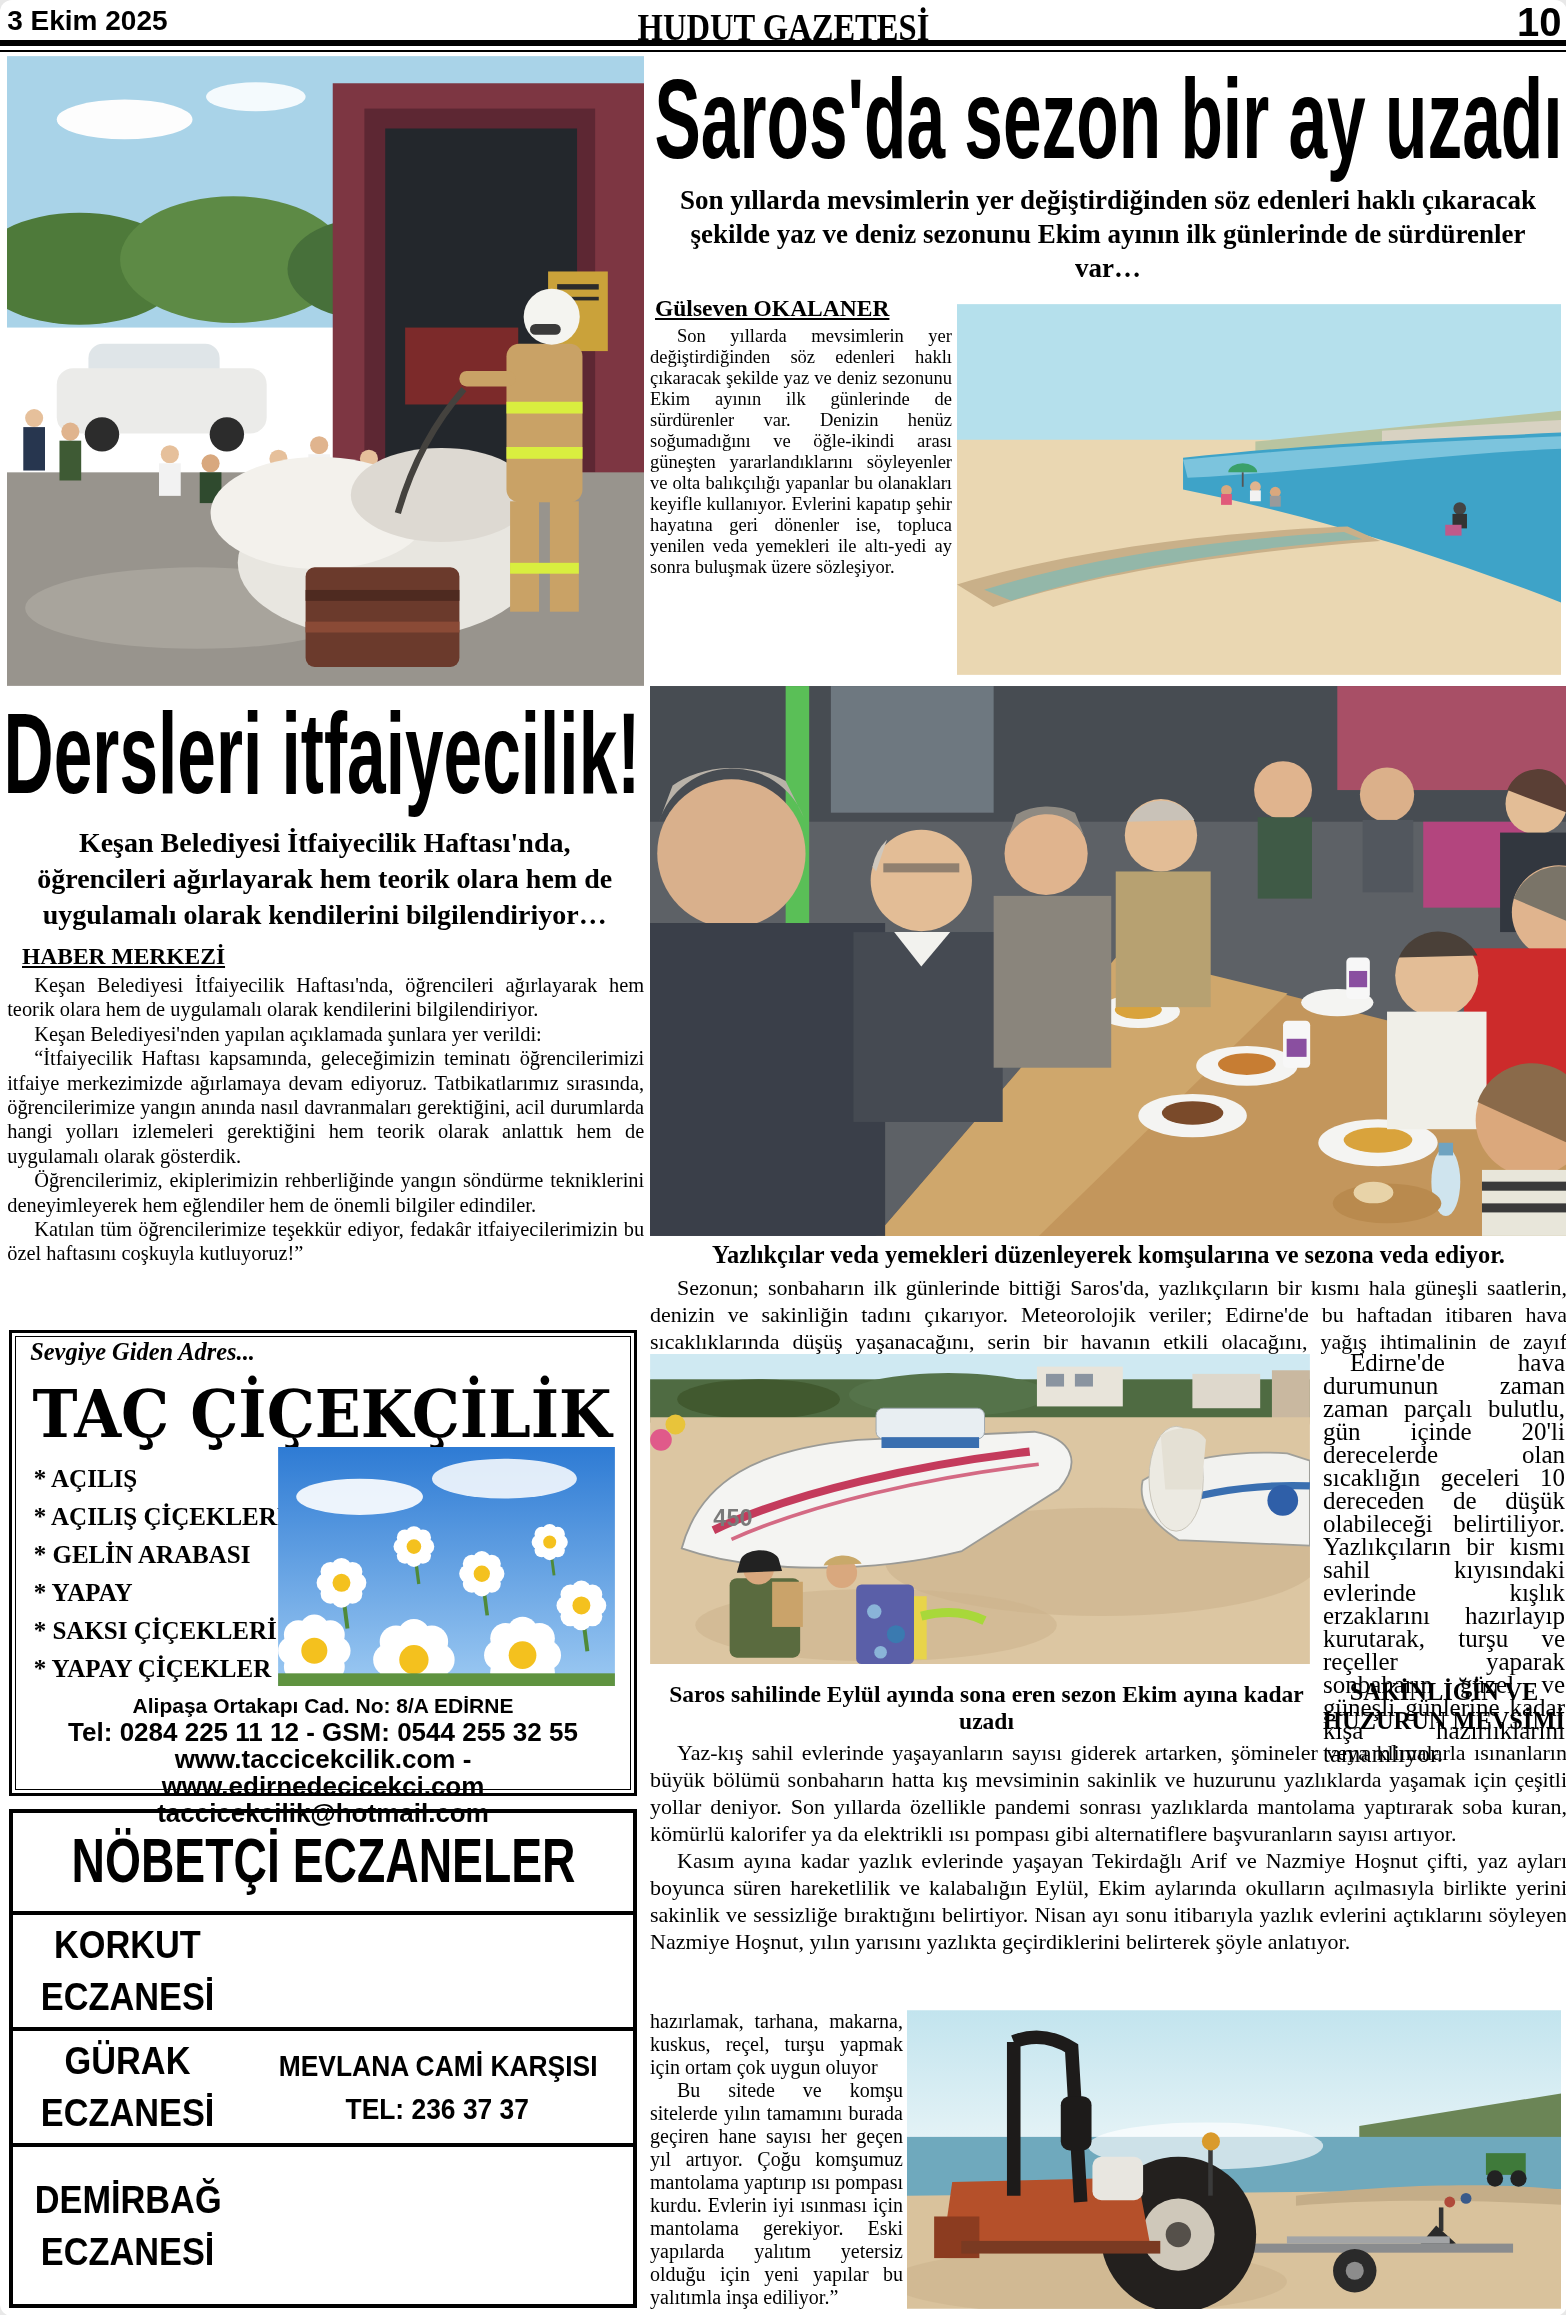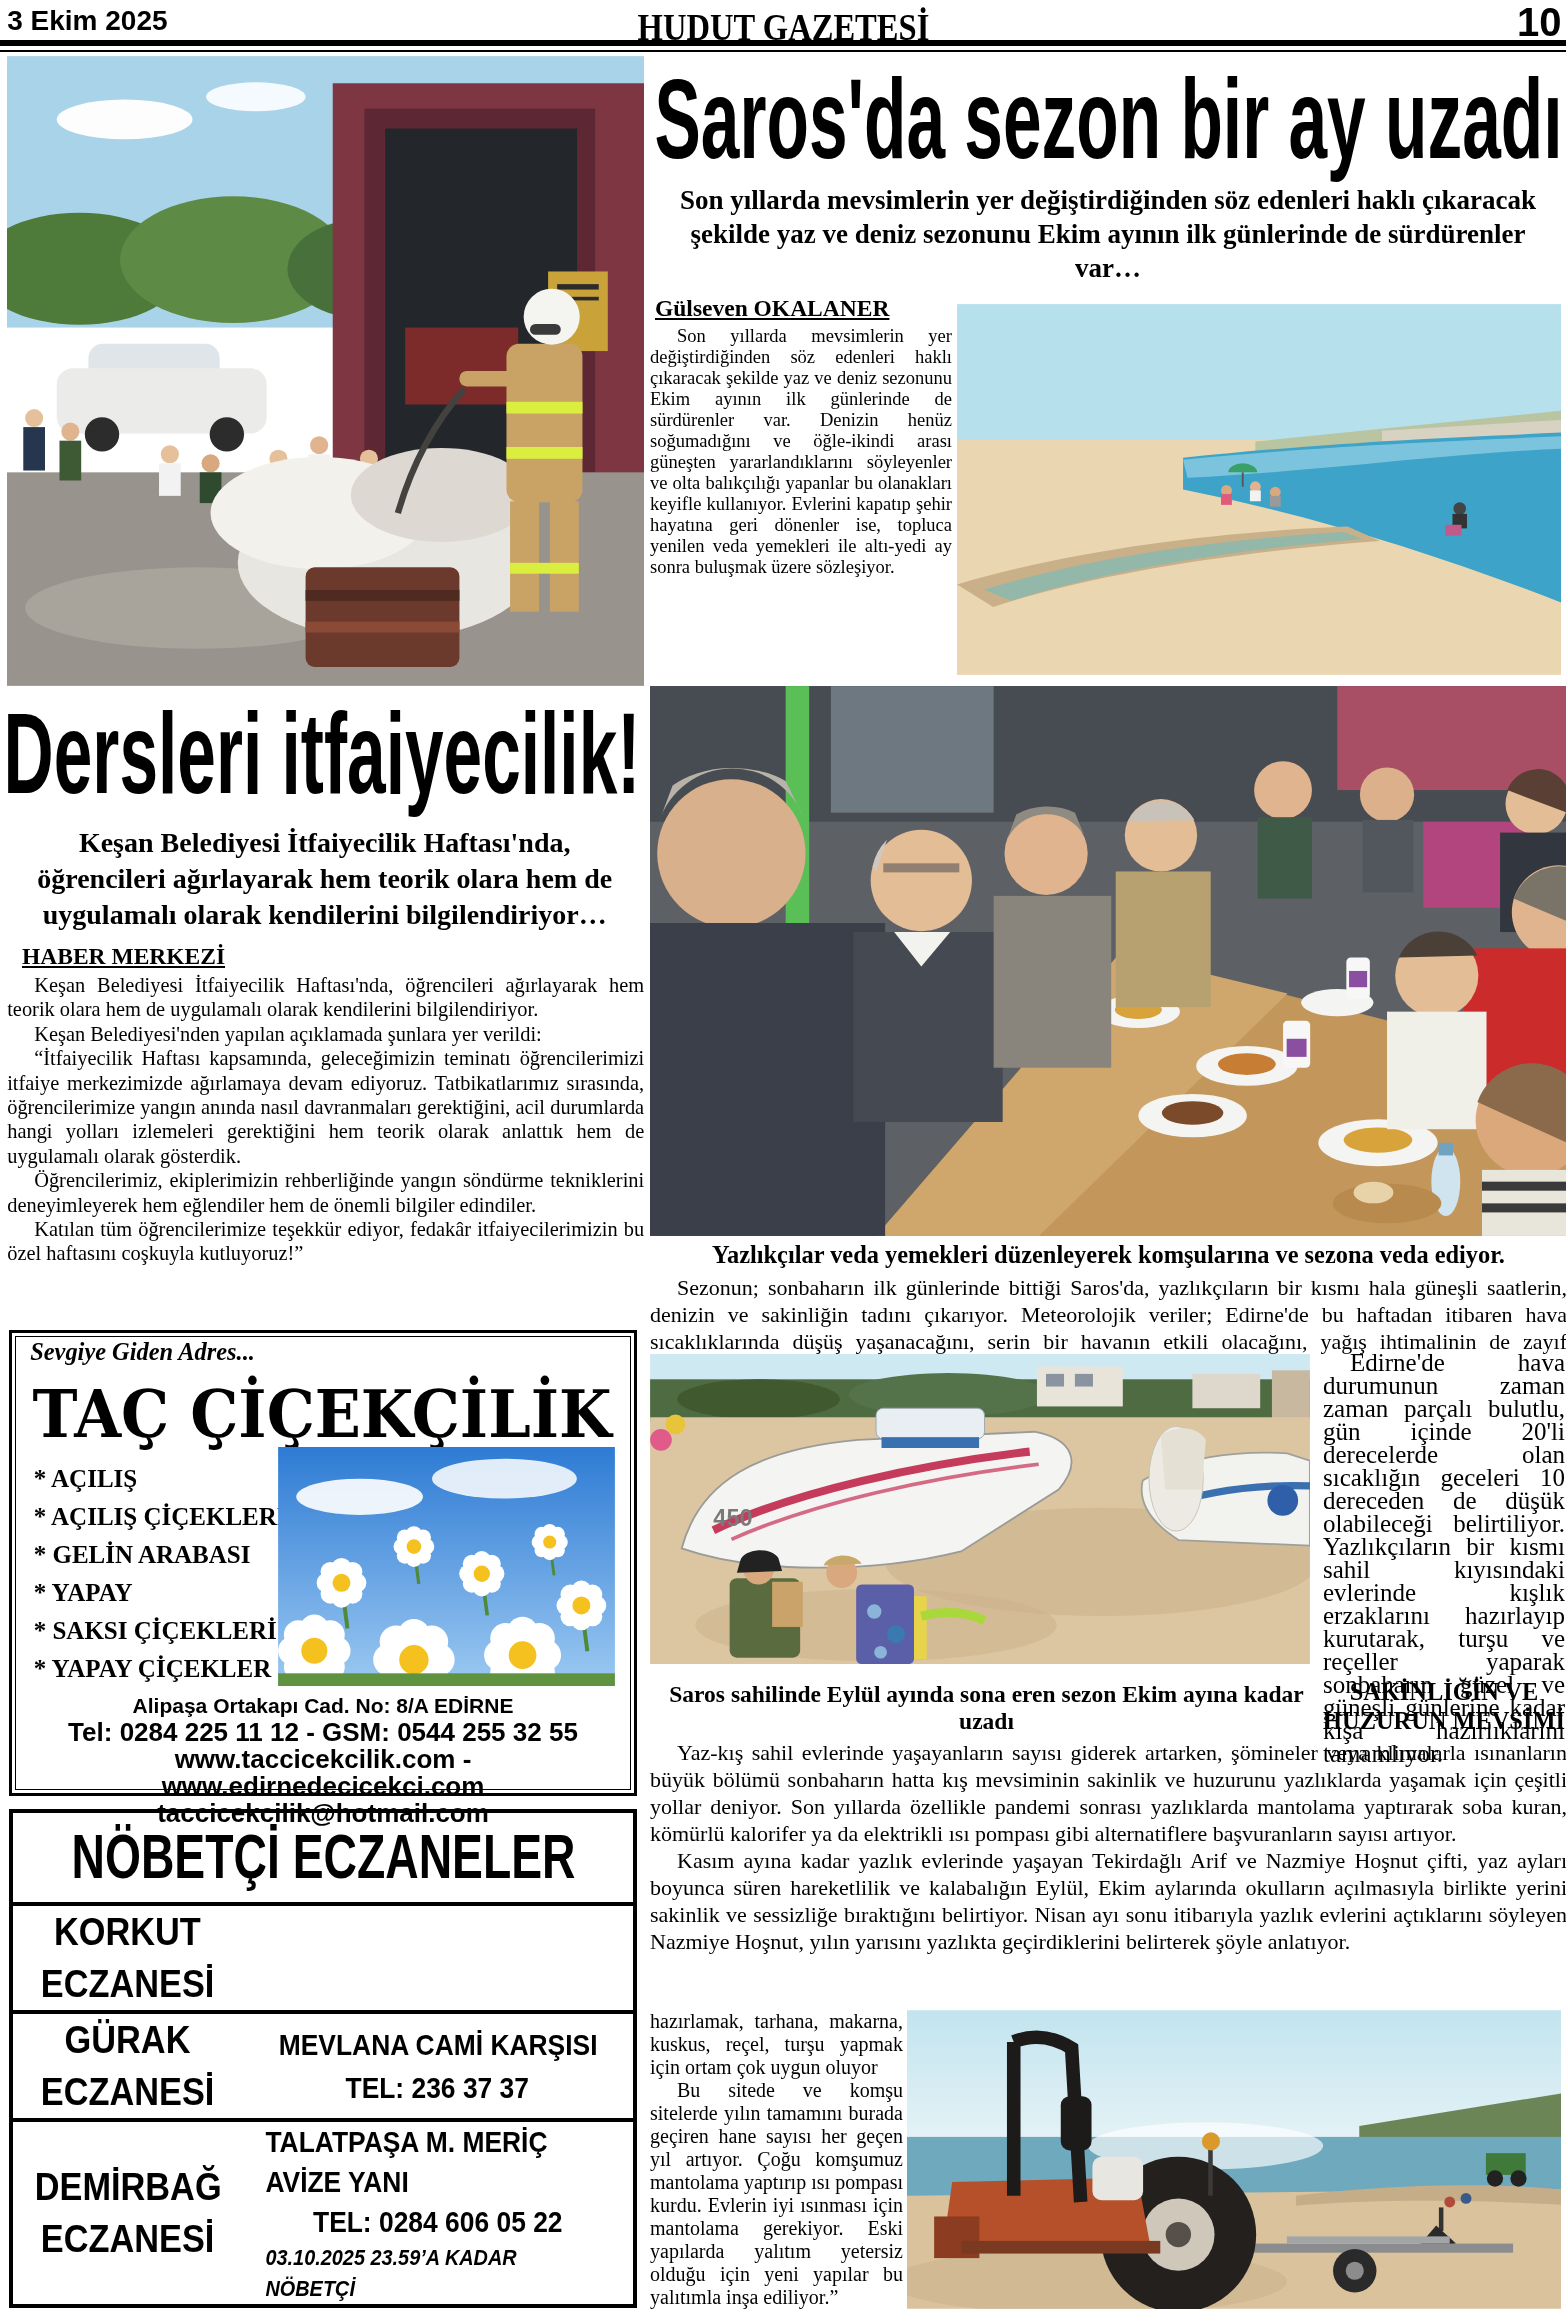--- a/index.html
+++ b/index.html
@@ -1,17 +1,17 @@
 <!DOCTYPE html>
 <html style="font-size:14.5px"><head>
 <meta charset="utf-8">
 <style>
   html,body{margin:0;padding:0;background:#e8e8e8;}
   .page{position:relative;width:1567px;height:2316px;background:#ffffff;color:#000;
-        font-family:"Liberation Serif",serif;overflow:hidden;margin:0 auto;}
+        font-family:"Liberation Serif",serif;overflow:hidden;margin:0 auto;border-radius:12px;}
   .abs{position:absolute;}
   .j{text-align:justify;}
   p{margin:0;text-indent:27px;}
   p.ni{text-indent:0;}
   .rule1{left:0;top:40px;width:1567px;height:6.3px;background:#000;}
   .rule2{left:0;top:50px;width:1567px;height:1.8px;background:#000;}
   .hdr-date{left:7.2px;top:5.4px;font-family:"Liberation Sans",sans-serif;font-weight:bold;font-size:28px;}
   .hdr-num{right:5.4px;top:0px;font-family:"Liberation Sans",sans-serif;font-weight:bold;font-size:40px;}
   .photo{display:block;}
   .caption{font-weight:bold;text-align:center;}
@@ -239,25 +239,20 @@
       </div>
       <div class="ph-right">
         <span class="cond">MEVLANA CAMİ KARŞISI</span>
         <span class="cond">TEL: 236 37 37</span>
       </div>
     </div>
     <div class="ph-row" style="flex:1;">
       <div class="ph-left">
         <span class="cond">DEMİRBAĞ</span>
         <span class="cond">ECZANESİ</span>
-      </div>
-      <div class="ph-right" style="line-height:40px;">
-        <span class="cond">TALATPAŞA M. MERİÇ AVİZE YANI</span>
-        <span class="cond">TEL: 0284 606 05 22</span>
-        <span class="cond ph-note">03.10.2025 23.59’A KADAR NÖBETÇİ</span>
       </div>
     </div>
   </div>
 
   <svg class="abs photo" style="left:650px;top:686px;" width="917" height="550" viewBox="0 0 1014 608">
     <rect width="1014" height="608" fill="#5d6166"></rect>
     <rect x="0" y="0" width="1014" height="150" fill="#474c52"></rect>
     <rect x="200" y="0" width="180" height="140" fill="#6e7880"></rect>
     <rect x="150" y="0" width="26" height="310" fill="#5abf57"></rect>
     <rect x="760" y="0" width="254" height="115" fill="#a84f66"></rect>

